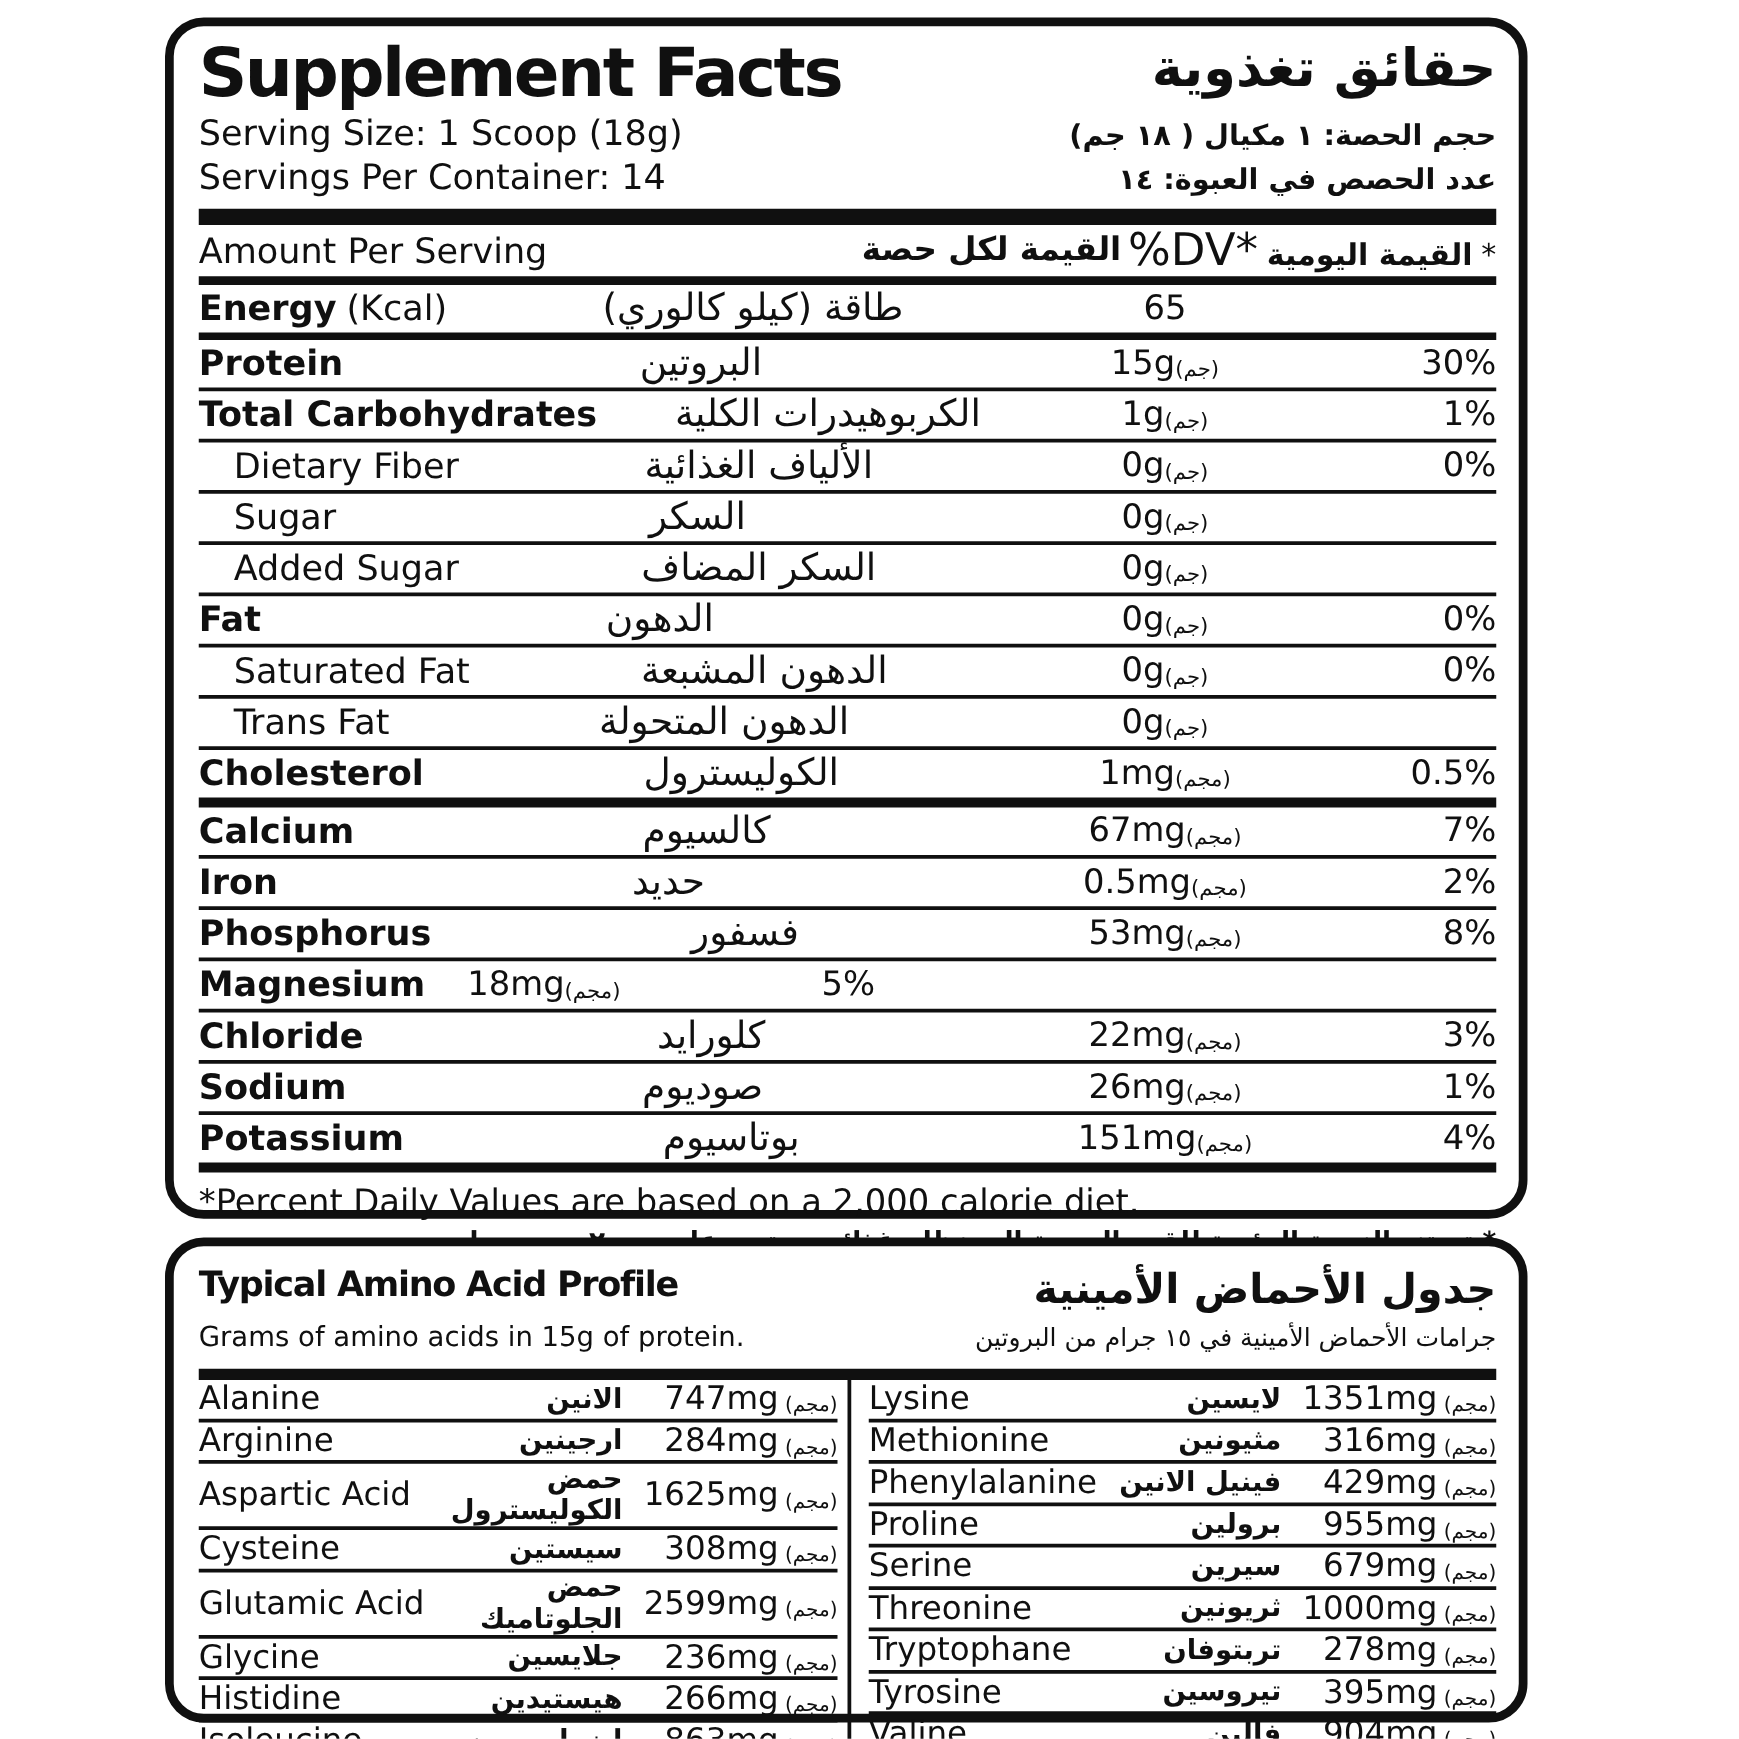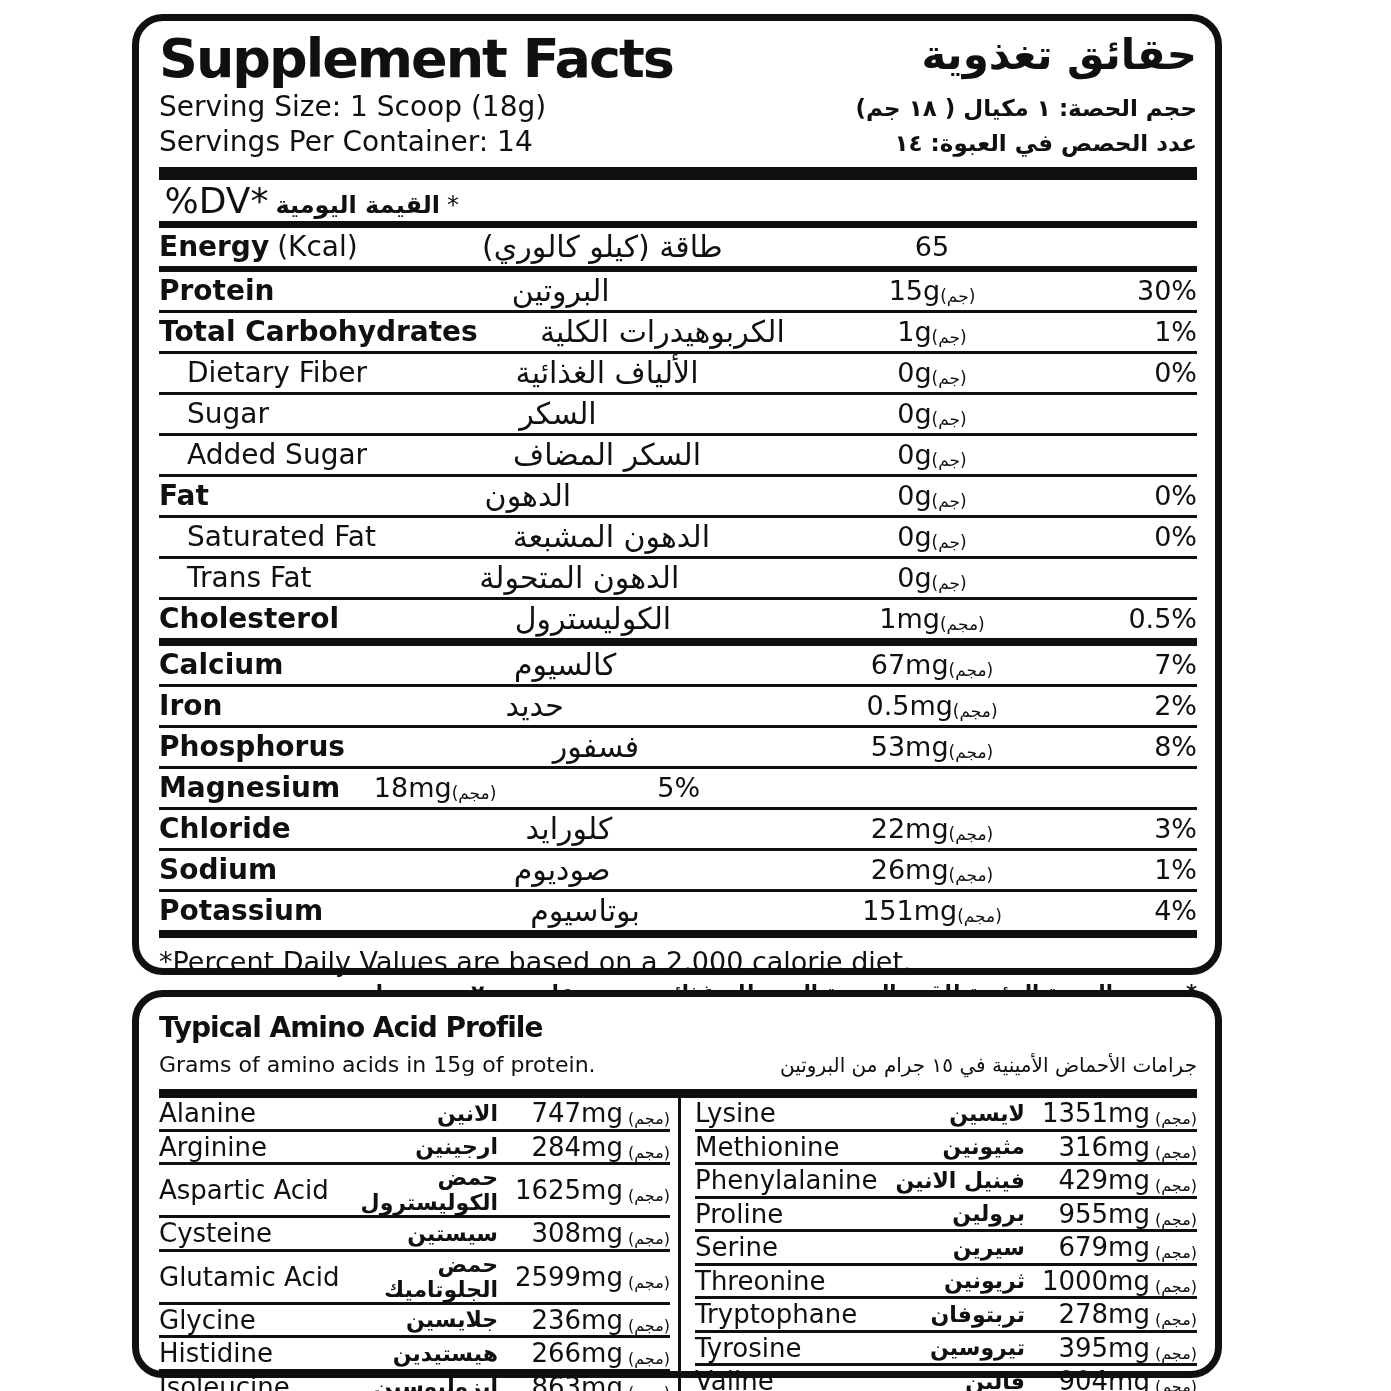--- a/index.html
+++ b/index.html
@@ -74,20 +74,22 @@
     <div class="serv-en">Serving Size: 1 Scoop (18g)</div>
     <div class="serv-ar" dir="rtl">حجم الحصة: ١ مكيال ( ١٨ جم)</div>
   </div>
   <div class="servline">
     <div class="serv-en">Servings Per Container: 14</div>
     <div class="serv-ar" dir="rtl">عدد الحصص في العبوة: ١٤</div>
   </div>
   <div class="bigbar"></div>
 
   <div class="hrow">
+    <span class="h-en">Amount Per Serving</span>
+    <span class="h-ar" dir="rtl">القيمة لكل حصة</span>
     <span class="h-dv">
       <span class="p">%DV*</span>
       <span class="a" dir="rtl">القيمة اليومية</span>
       <span class="st">*</span>
     </span>
   </div>
 
   <div class="nrow s6">
     <span class="nen b"><span>Energy</span><span class="sfx">(Kcal)</span></span>
     <span class="nar" dir="rtl">طاقة (كيلو كالوري)</span>
@@ -257,20 +259,21 @@
     <span class="dvc">4%</span>
   </div>
 
   <div class="fn-en">*Percent Daily Values are based on a 2,000 calorie diet.</div>
   <div class="fn-ar" dir="rtl">* تستند النسبة المئوية للقيم اليومية إلى نظام غذائي يحتوي على ٢٠٠٠ سعر حراري.</div>
 </div>
 
 <div class="panel" id="panel2">
   <div class="titles">
     <div class="t2-en">Typical Amino Acid Profile</div>
+    <div class="t2-ar" dir="rtl">جدول الأحماض الأمينية</div>
   </div>
   <div class="sub2">
     <div class="sub2-en">Grams of amino acids in 15g of protein.</div>
     <div class="sub2-ar" dir="rtl">جرامات الأحماض الأمينية في ١٥ جرام من البروتين</div>
   </div>
   <div class="bar2"></div>
 
   <div class="aa-table">
     <div class="aa-col left">
       <div class="arow">

